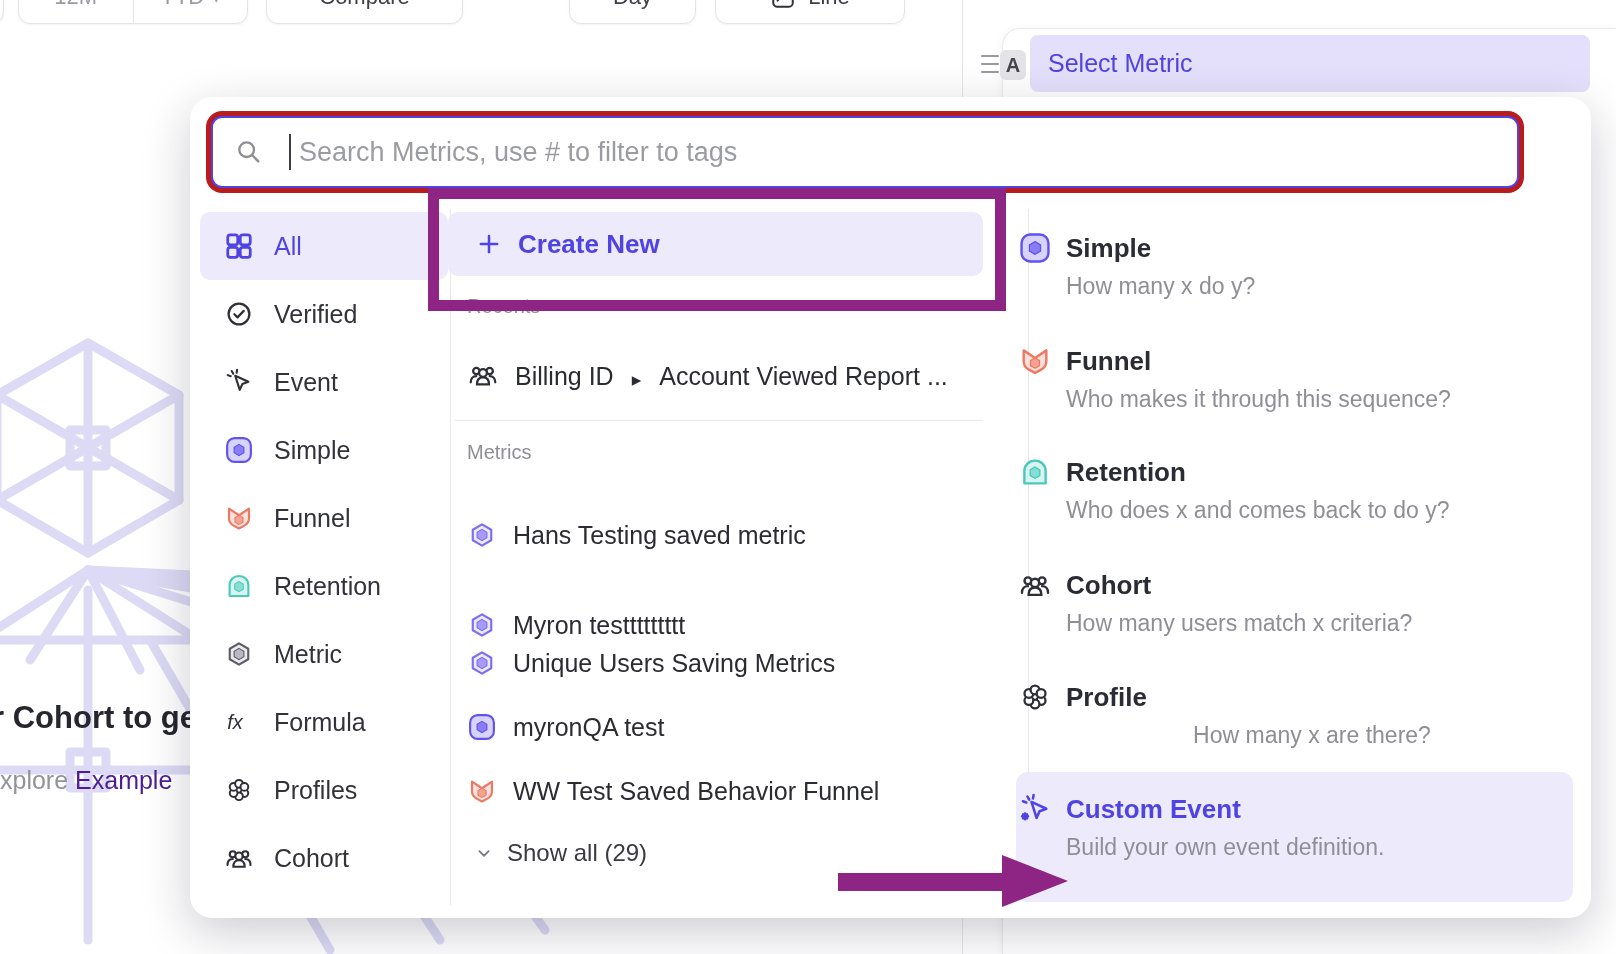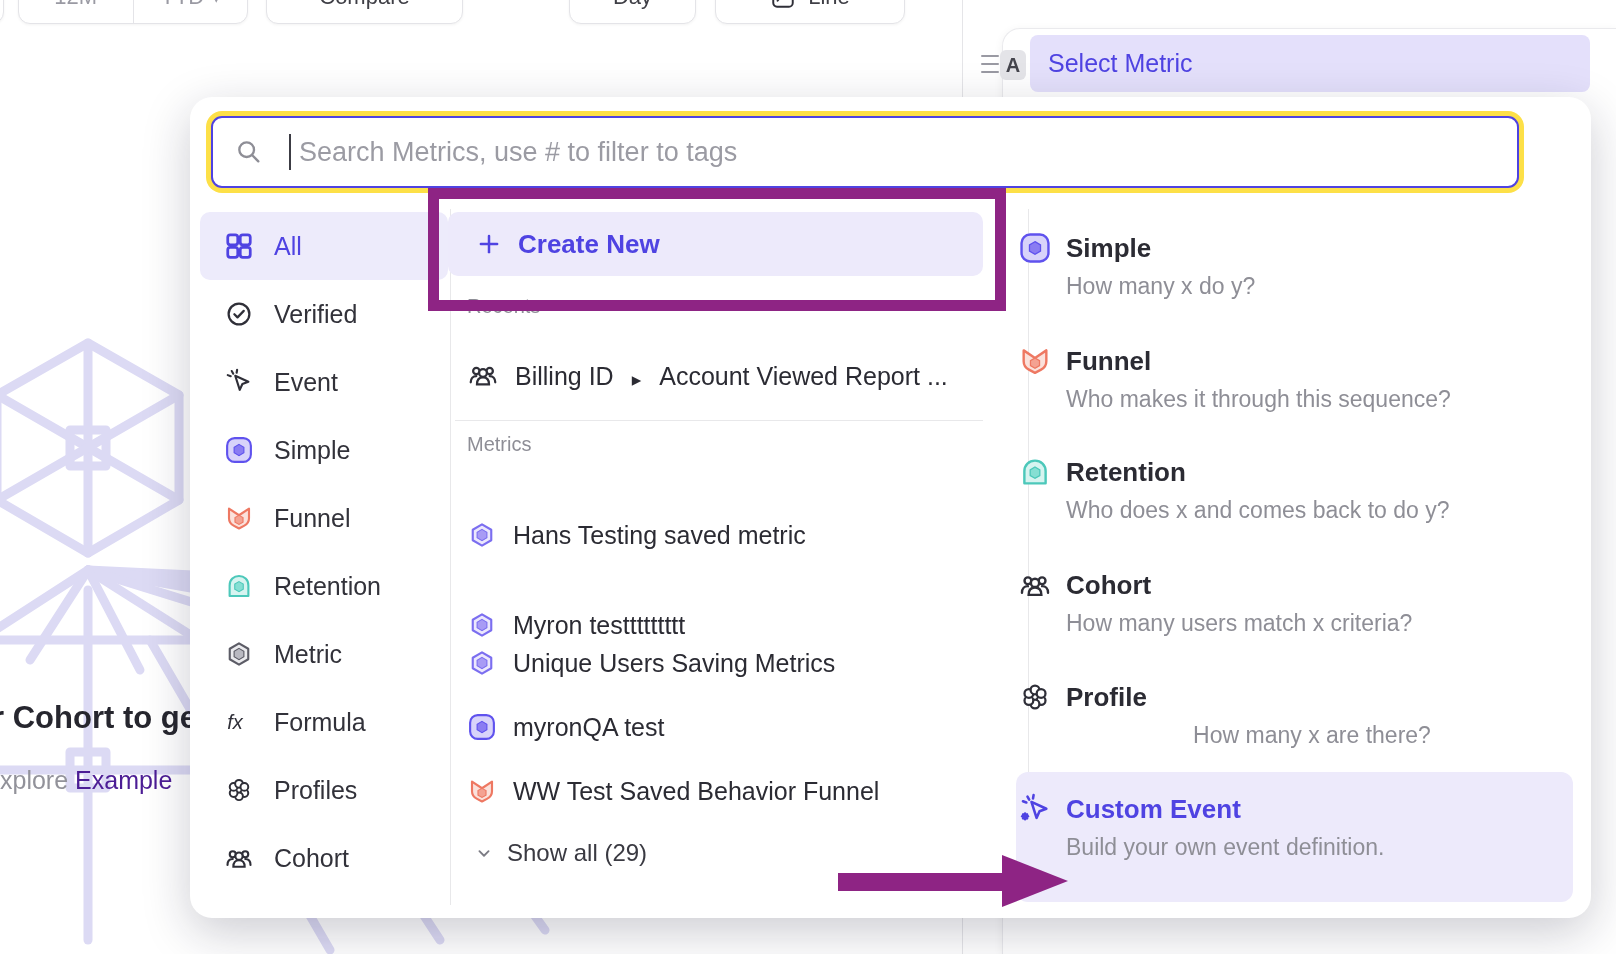--- a/index.html
+++ b/index.html
@@ -32,21 +32,21 @@
 
   
   .headline{position:absolute;left:-8px;top:700px;font-size:31px;font-weight:700;color:#26262e;white-space:nowrap;}
   .explore{position:absolute;left:0;top:766px;font-size:25px;white-space:nowrap;}
   .explore .pre{color:#92929a;text-align:right;}
   .explore .lnk{color:#4c1d95;font-weight:500;}
 
   
   .modal{position:absolute;left:190px;top:97px;width:1401px;height:821px;background:#fff;
          border-radius:22px;box-shadow:0 14px 48px rgba(25,25,50,.22);overflow:hidden;z-index:10;}
-  .search-ring{position:absolute;left:16px;top:14px;width:1318px;height:82px;background:#fde047;border-radius:16px;}
+  .search-ring{position:absolute;left:16px;top:14px;width:1318px;height:82px;background:#b91c1c;border-radius:16px;}
   .search-box{position:absolute;left:5px;top:5px;right:5px;bottom:5px;background:#fff;border:2px solid #4f43e2;
               border-radius:11px;display:flex;align-items:center;padding-left:22px;}
   .tcaret{width:2px;height:36px;background:#3c3c44;margin-left:26px;}
   .search-box input{border:none;outline:none;flex:1;font-size:27px;color:#2b2b33;margin-left:6px;background:transparent;}
   .search-box input::placeholder{color:#9b9ba3;}
 
   .sb{position:absolute;left:10px;top:115px;width:248px;}
   .sb-item{height:68px;display:flex;align-items:center;gap:20px;padding-left:24px;
            font-size:25px;color:#32323a;border-radius:10px;cursor:pointer;}
   .sb-item.sel{background:#edebfb;color:#4f43e2;}
@@ -297,21 +297,21 @@
             <path d="M7.5,19 C7.5,15.5 9.4,13.8 12,13.8 C14.6,13.8 16.5,15.5 16.5,19 Z"></path>
           </svg>
         </span>
       <span>Billing ID</span>
       <span class="bcaret">▸</span>
       <span>Account Viewed Report ...</span>
     </div>
 
     <div class="hr-mid"></div>
 
-    <div class="mhead" style="top:336px;">Metrics</div>
+    <div class="mhead" style="top:344px;">Metrics</div>
 
     <div class="mrow" style="top:417px;">
       <span>
           <svg width="30" height="30" viewBox="0 0 24 24">
             <polygon points="12,3.5 19.4,7.8 19.4,16.2 12,20.5 4.6,16.2 4.6,7.8" fill="#ece8fd" stroke="#7b6ef0" stroke-width="1.7" stroke-linejoin="round"></polygon>
             <polygon points="12,7.5 15.9,9.8 15.9,14.2 12,16.5 8.1,14.2 8.1,9.8" fill="#a89bf5" stroke="#7b6ef0" stroke-width="0.9"></polygon>
           </svg>
         </span>
       <span>Hans Testing saved metric</span>
     </div>

